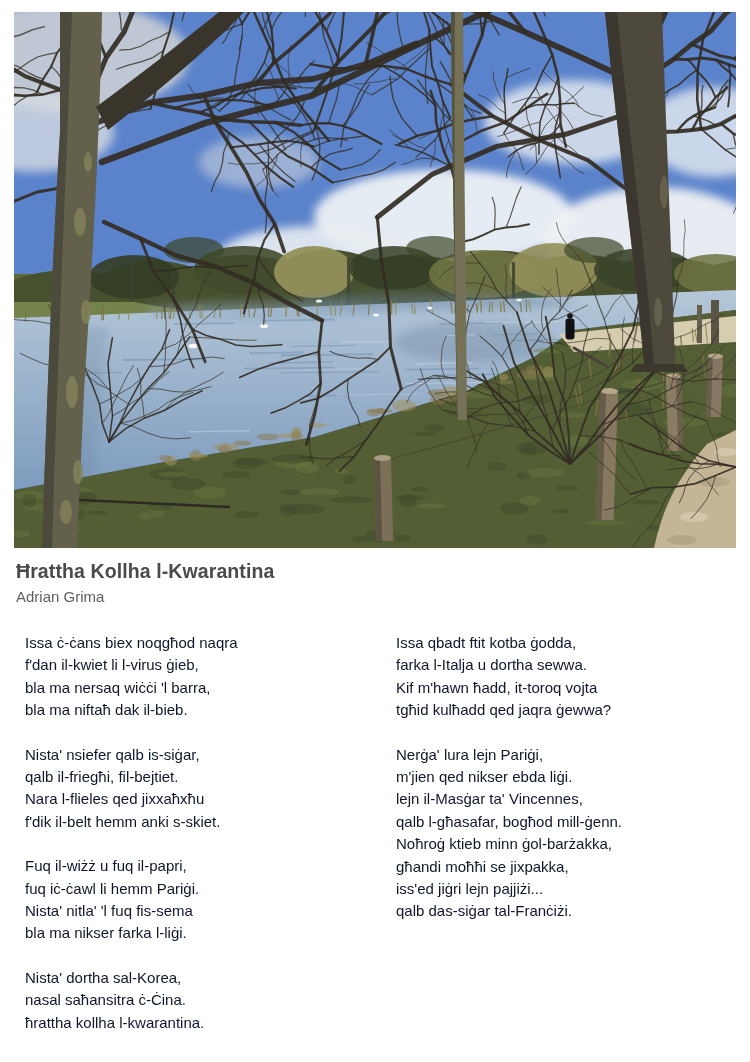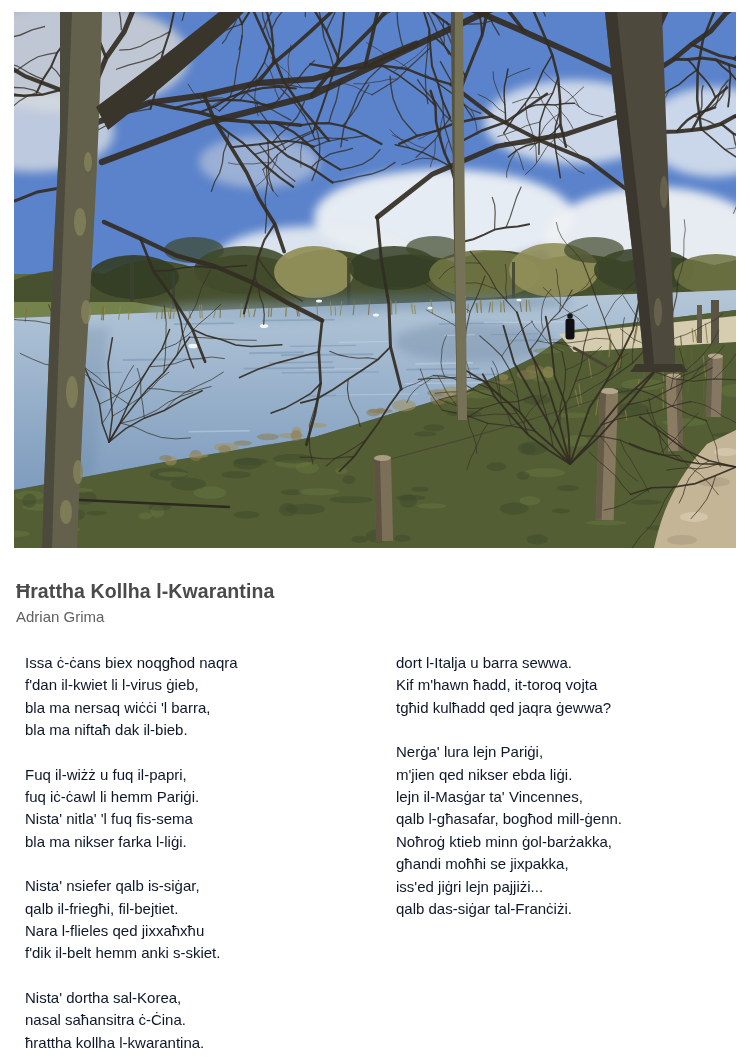--- a/index.html
+++ b/index.html
@@ -1,20 +1,20 @@
 <!DOCTYPE html>
 <html><head>
 <meta charset="utf-8">
 <style>
   html,body{margin:0;padding:0;background:#ffffff;}
   body{width:750px;height:1062px;overflow:hidden;font-family:"Liberation Sans",sans-serif;}
   .page{padding:12px 14px 0 14px;}
   .photo{margin:0;width:722px;height:536px;overflow:hidden;background:#5b83cb;}
   .photo svg{display:block;}
-  h1.title{font-size:19.5px;font-weight:700;color:#4a4a4a;margin:32px 0 0 2px;letter-spacing:.1px;}
+  h1.title{font-size:19.5px;font-weight:700;color:#4a4a4a;margin:12px 0 0 2px;letter-spacing:.1px;}
   .author{font-size:15px;color:#606060;margin:5px 0 0 2px;}
   .poem{display:flex;margin-top:27px;padding-left:11px;}
   .col-left{width:371px;flex:none;}
   .col-right{flex:1;}
   .stanza{margin:0 0 22px 0;}
   .line{font-size:15px;line-height:22.4px;color:#0f172a;white-space:nowrap;}
 </style>
 </head>
 <body>
 
@@ -913,40 +913,41 @@
 
   <div class="poem">
     <div class="col-left" id="col0">
         <div class="stanza">
           <div class="line">Issa ċ-ċans biex noqgħod naqra</div>
           <div class="line">f'dan il-kwiet li l-virus ġieb,</div>
           <div class="line">bla ma nersaq wiċċi 'l barra,</div>
           <div class="line">bla ma niftaħ dak il-bieb.</div>
         </div>
         <div class="stanza">
+          <div class="line">Nista' nsiefer qalb is-siġar,</div>
+          <div class="line">qalb il-friegħi, fil-bejtiet.</div>
+          <div class="line">Nara l-flieles qed jixxaħxħu</div>
+          <div class="line">f'dik il-belt hemm anki s-skiet.</div>
+        </div>
+        <div class="stanza">
           <div class="line">Fuq il-wiżż u fuq il-papri,</div>
           <div class="line">fuq iċ-ċawl li hemm Pariġi.</div>
           <div class="line">Nista' nitla' 'l fuq fis-sema</div>
           <div class="line">bla ma nikser farka l-liġi.</div>
-        </div>
-        <div class="stanza">
-          <div class="line">Nista' nsiefer qalb is-siġar,</div>
-          <div class="line">qalb il-friegħi, fil-bejtiet.</div>
-          <div class="line">Nara l-flieles qed jixxaħxħu</div>
-          <div class="line">f'dik il-belt hemm anki s-skiet.</div>
         </div>
         <div class="stanza">
           <div class="line">Nista' dortha sal-Korea,</div>
           <div class="line">nasal saħansitra ċ-Ċina.</div>
           <div class="line">ħrattha kollha l-kwarantina.</div>
         </div>
       </div>
     <div class="col-right" id="col1">
         <div class="stanza">
-          <div class="line">dort l-Italja u barra sewwa.</div>
+          <div class="line">Issa qbadt ftit kotba ġodda,</div>
+          <div class="line">farka l-Italja u dortha sewwa.</div>
           <div class="line">Kif m'hawn ħadd, it-toroq vojta</div>
           <div class="line">tgħid kulħadd qed jaqra ġewwa?</div>
         </div>
         <div class="stanza">
           <div class="line">Nerġa' lura lejn Pariġi,</div>
           <div class="line">m'jien qed nikser ebda liġi.</div>
           <div class="line">lejn il-Masġar ta' Vincennes,</div>
           <div class="line">qalb l-għasafar, bogħod mill-ġenn.</div>
           <div class="line">Noħroġ ktieb minn ġol-barżakka,</div>
           <div class="line">għandi moħħi se jixpakka,</div>

